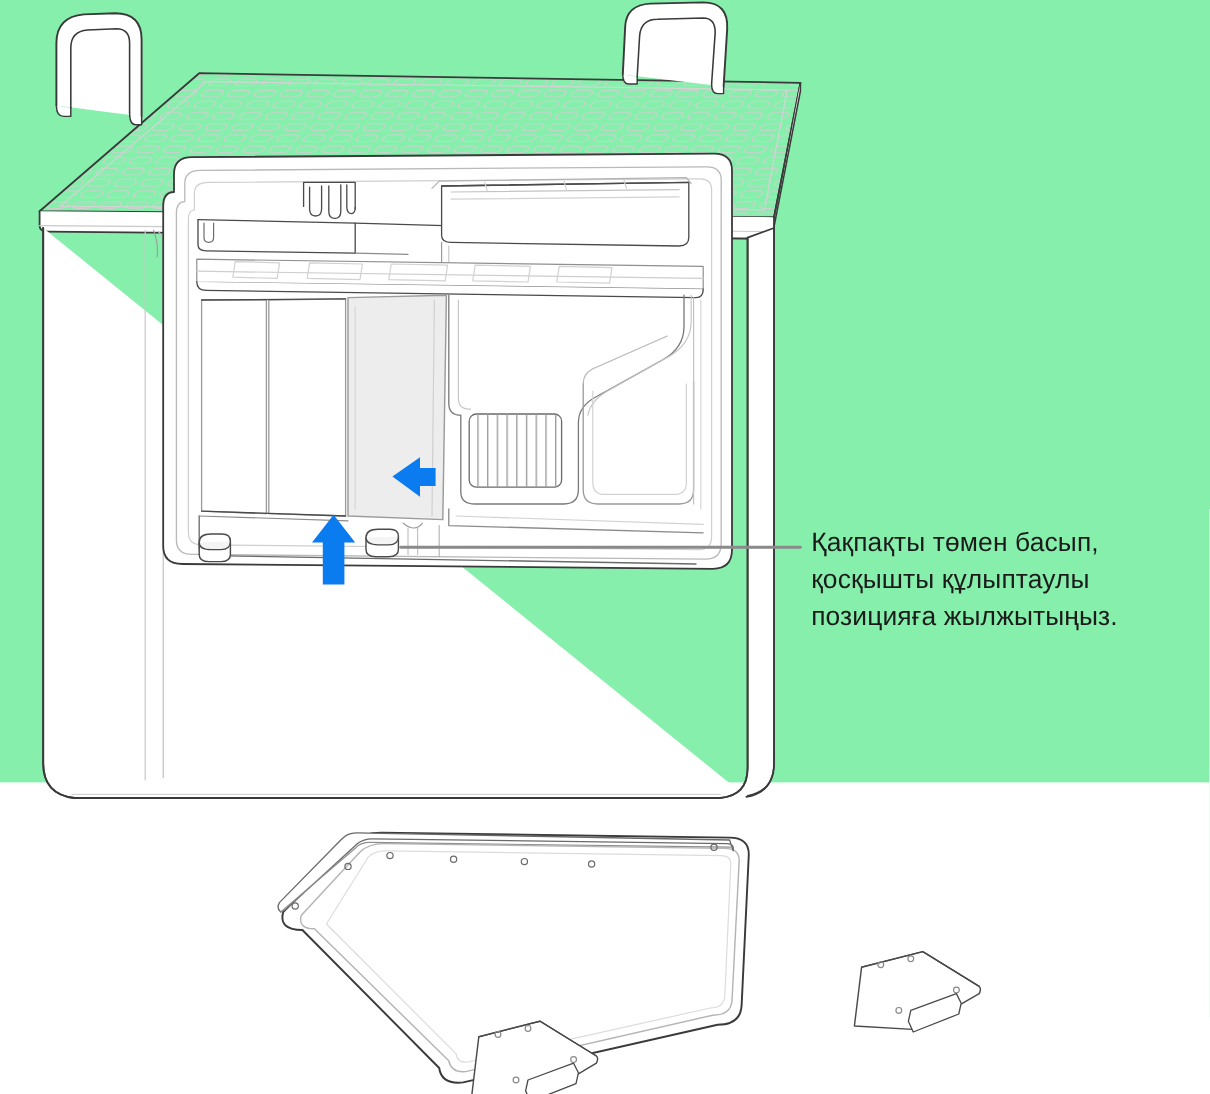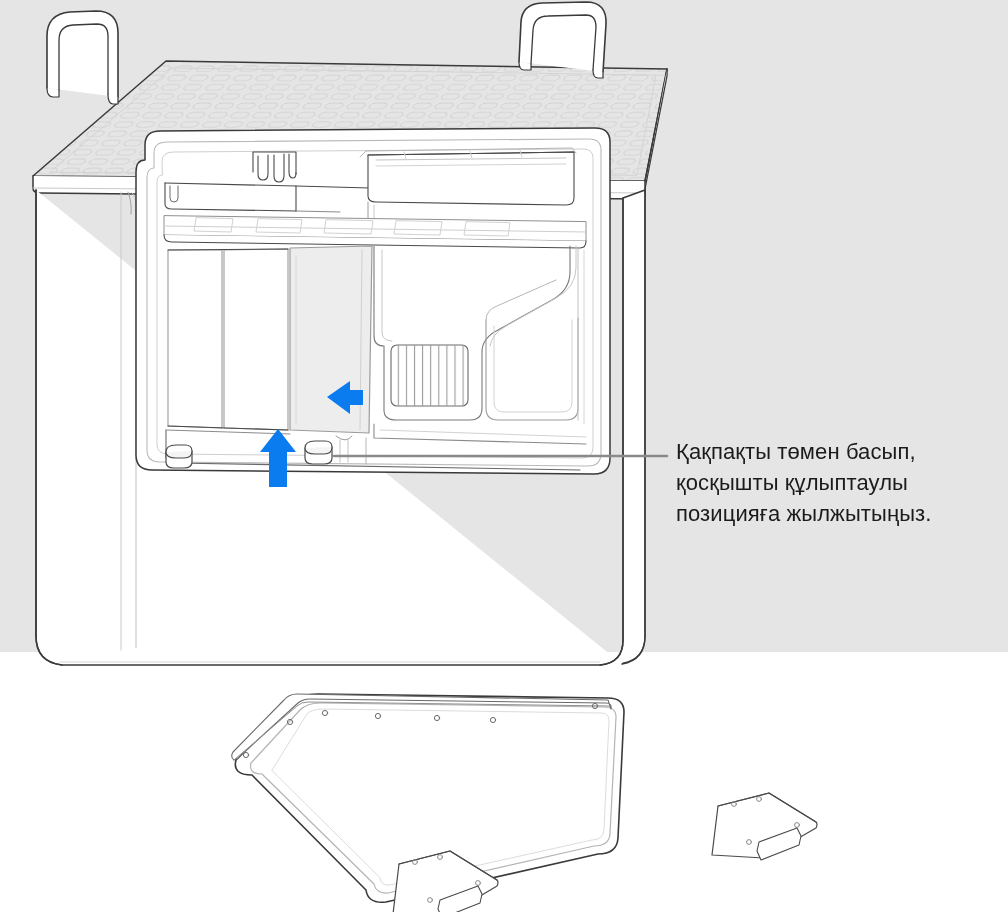--- a/index.html
+++ b/index.html
@@ -11,21 +11,21 @@
   body {
     width: 1008px;
     height: 912px;
     font-family: "Liberation Sans", sans-serif;
     overflow: hidden;
   }
   #illustration-root {
     position: relative;
     width: 1008px;
     height: 652px;
-    background: #e5e5e5;
+    background: #86efac;
   }
   #scene-svg {
     position: absolute;
     top: 0;
     left: 0;
     width: 1008px;
     height: 912px;
     display: block;
   }
   .callout-text {

